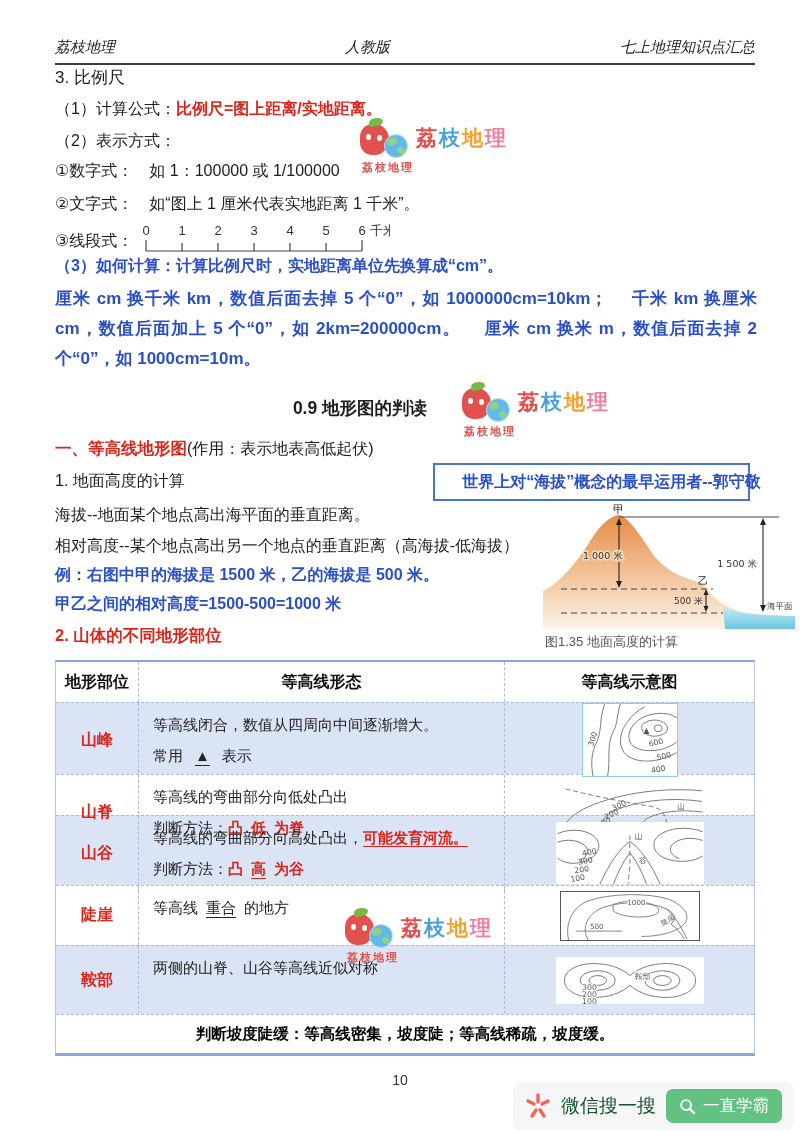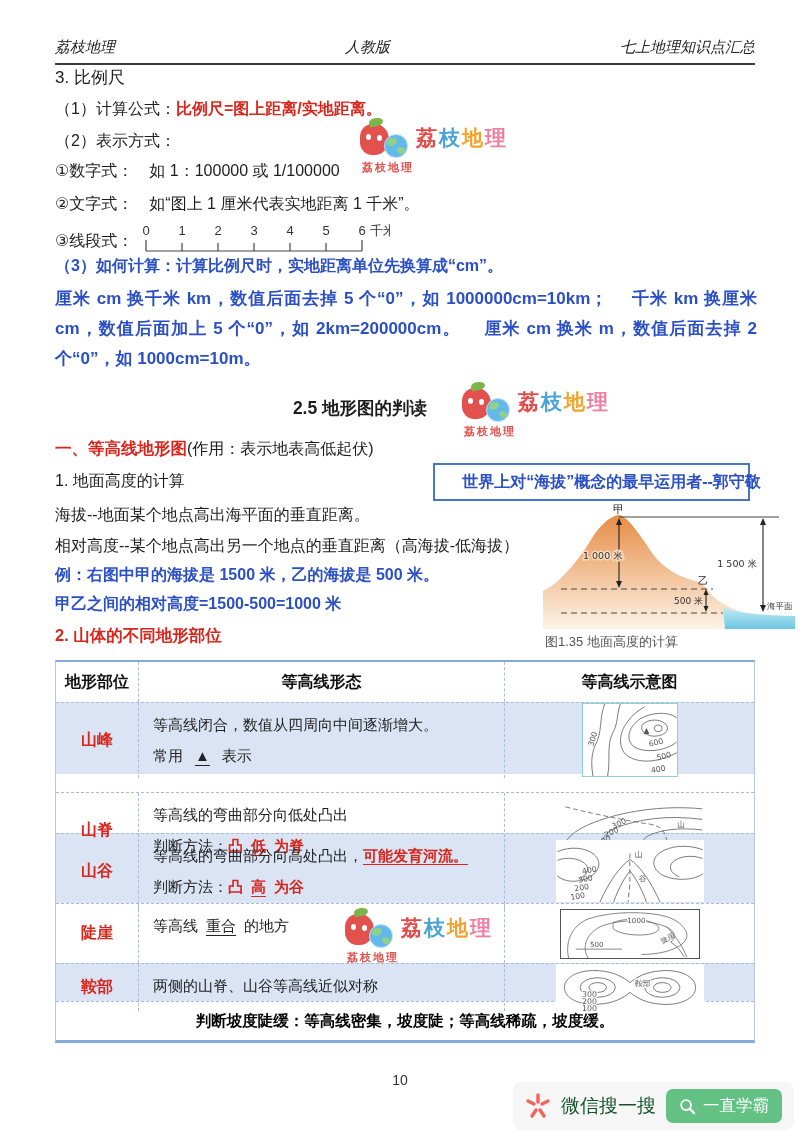--- a/index.html
+++ b/index.html
@@ -65,22 +65,22 @@
   .tr:first-child { border-top:none; }
   .td { border-left:1px dashed #a9bcd9; display:flex; }
   .td:first-child { border-left:none; }
   .cell-part { align-items:center; justify-content:center; font-size:16px; font-weight:bold; color:#d9261c; }
   .cell-head { align-items:center; justify-content:center; font-size:16px; font-weight:bold; color:#111; }
   .cell-desc { flex-direction:column; padding:6px 14px; font-size:15px;
                line-height:1.55; color:#222; }
   .cell-desc .line { margin:4px 0; white-space:nowrap; }
   .cell-img { align-items:center; justify-content:center; }
   .alt { background:#dbe4f4; }
-  .rh { height:40px; } .r0 { height:72px; } .r1 { height:41px;margin-top:18px; } .r2 { height:70px; }
-  .r3 { height:60px; } .r4 { height:38px; }
+  .rh { height:40px; } .r0 { height:72px; } .r1 { height:41px; } .r2 { height:70px; }
+  .r3 { height:60px; } .r4 { height:69px; }
   .note-row { height:39px; display:flex; align-items:center; justify-content:center;
               font-size:15.5px; font-weight:bold; color:#000000; border-top:1px dashed #a9bcd9; }
   .cbox { background:#fff; }
   .contour text { fill:#555; font-size:8px; font-family:"DejaVu Sans",sans-serif; }
   .contour path, .contour ellipse { fill:none; stroke:#777; stroke-width:1; }
 
   
   .pagenum { position:absolute; top:1072px; left:0; width:800px; text-align:center;
              font-size:14px; color:#333; }
   .wechat { position:absolute; right:6px; top:1082px; height:48px; background:#f6f6f6;
@@ -139,21 +139,21 @@
         <text x="224" y="13">6</text>
       </g>
       <text x="232" y="13" font-size="13" fill="#333">千米</text>
     </svg>
   </div>
 
   <div class="ln blue bold" style="top:256px;">（3）如何计算：计算比例尺时，实地距离单位先换算成“cm”。</div>
 
   <div class="para blue" style="top:284px;">厘米 cm 换千米 km，数值后面去掉 5 个“0”，如 1000000cm=10km；　 千米 km 换厘米 cm，数值后面加上 5 个“0”，如 2km=200000cm。　 厘米 cm 换米 m，数值后面去掉 2 个“0”，如 1000cm=10m。</div>
 
-  <div class="abs bold" style="left:55px;top:396px;width:610px;text-align:center;font-size:17.5px;">2.5 地形图的判读</div>
+  <div class="abs bold" style="left:55px;top:396px;width:610px;text-align:center;font-size:17.5px;">0.9 地形图的判读</div>
 
   <div class="ln" style="top:438px;">
     <span class="red bold" style="font-size:16.5px">一、等高线地形图</span><span>(作用：表示地表高低起伏)</span>
   </div>
 
   <div class="ln" style="top:471px;">1. 地面高度的计算</div>
 
   <div class="callout">世界上对“海拔”概念的最早运用者--郭守敬</div>
 
   <div class="ln" style="top:505px;">海拔--地面某个地点高出海平面的垂直距离。</div>

